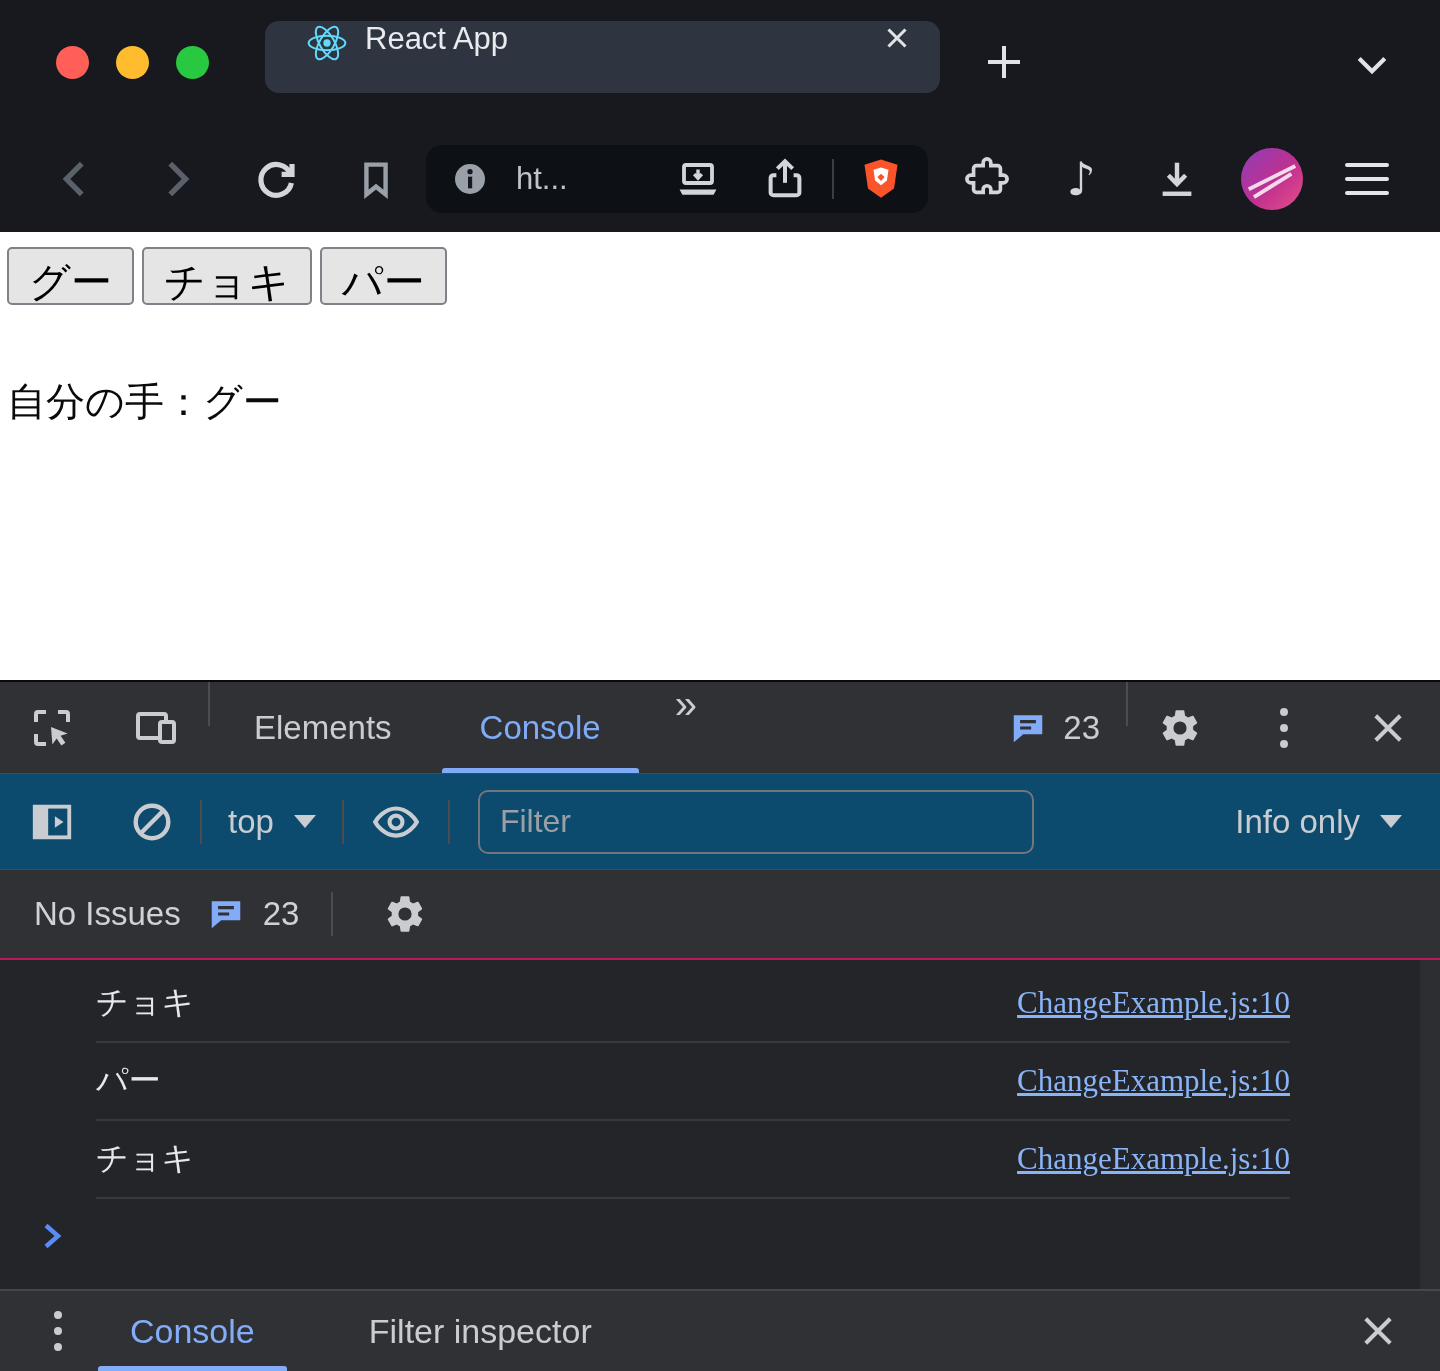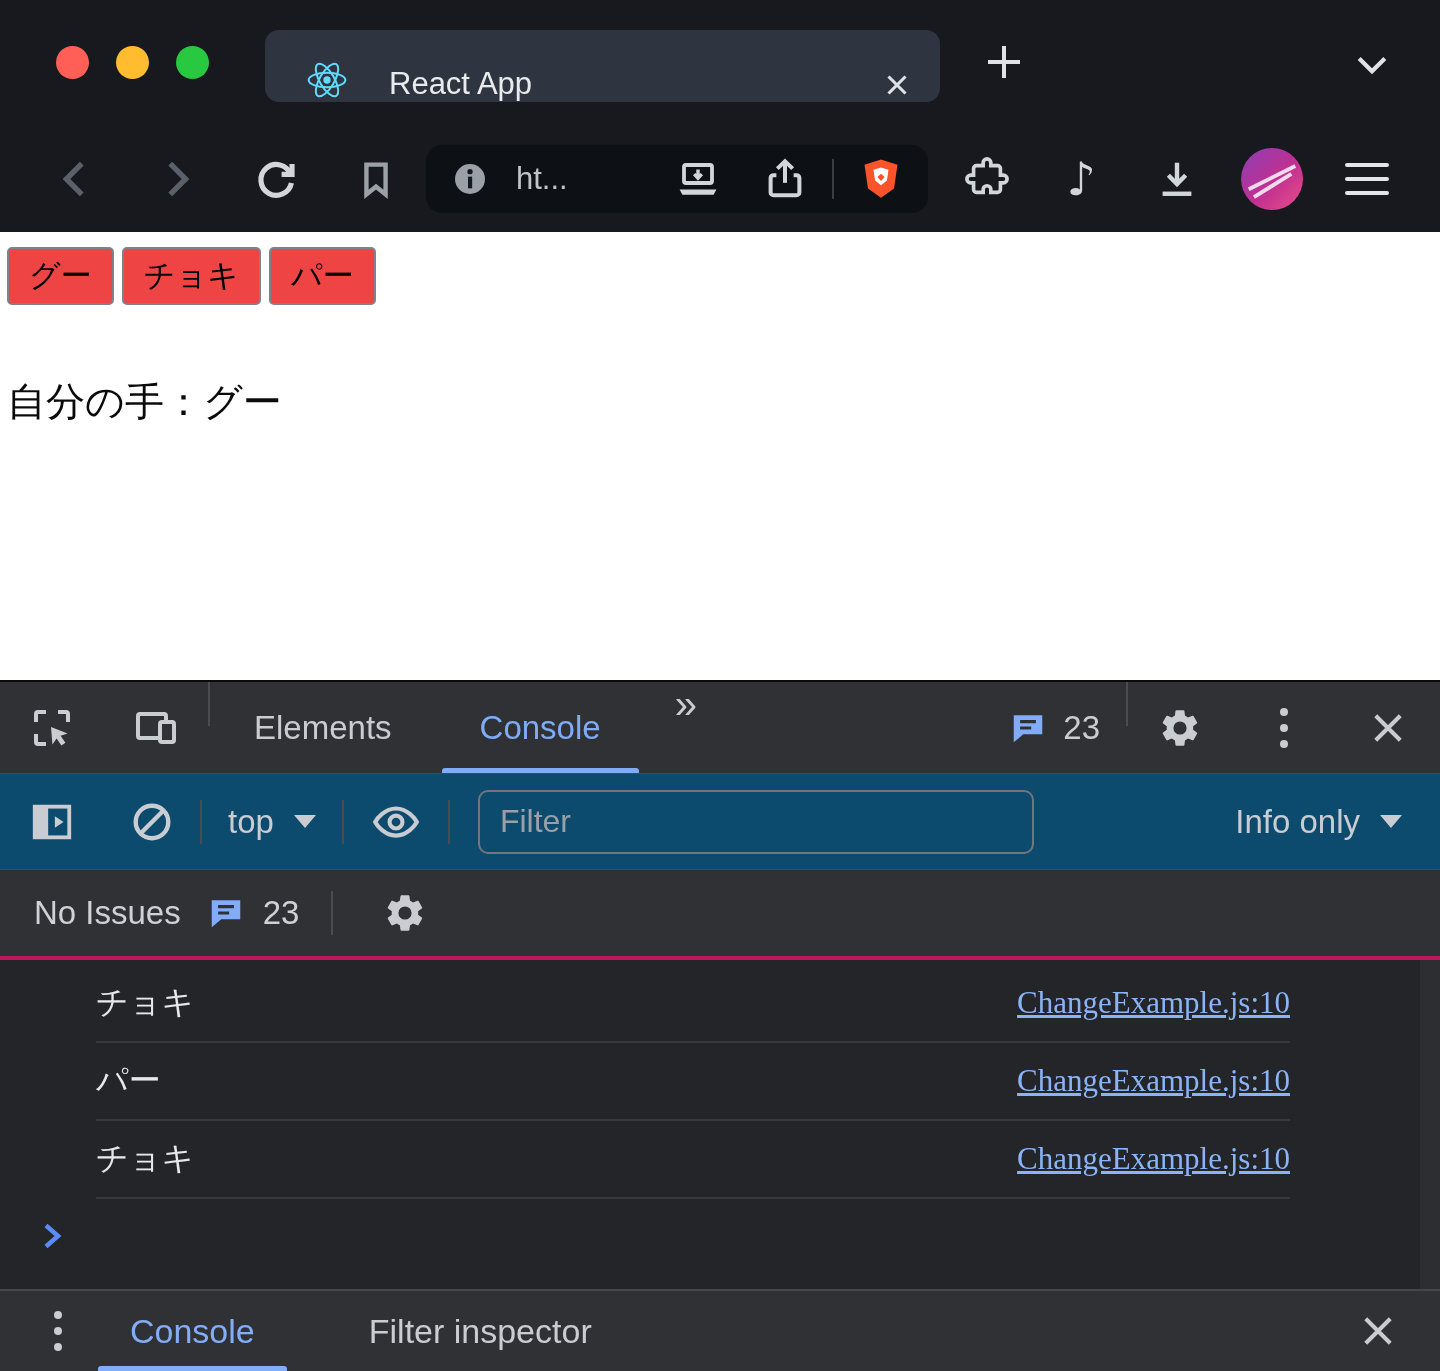--- a/index.html
+++ b/index.html
@@ -5,22 +5,22 @@
   *{margin:0;padding:0;box-sizing:border-box}
   html,body{width:1440px;height:1371px;overflow:hidden;background:#fff;
     font-family:"Liberation Sans","DejaVu Sans",sans-serif}
   svg{display:block}
 
   
   .titlebar{height:125px;background:#17191e;position:relative;display:flex;align-items:center}
   .traffic{display:flex;gap:27px;margin-left:56px}
   .light{width:33px;height:33px;border-radius:50%}
   .light.red{background:#ff5f57}.light.yellow{background:#febc2e}.light.green{background:#28c840}
-  .tab{position:absolute;left:265px;top:30px;width:675px;height:72px;background:#2e3540;
-    border-radius:14px;display:flex;align-items:flex-end;padding:0 26px 0 40px;gap:40px}
+  .tab{position:absolute;left:265px;top:21px;width:675px;height:72px;background:#2e3540;
+    border-radius:14px;display:flex;align-items:flex-start;padding:0 26px 0 40px;gap:16px}
   .tab-title{color:#e9ebee;font-size:31px;flex:1}
   .icon-btn{display:flex;align-items:center;justify-content:center;cursor:default}
   .newtab{position:absolute;left:980px;top:38px}
   .tab-list-chevron{position:absolute;right:46px;top:42px}
 
   
   .navbar{height:107px;background:#17191e;display:flex;align-items:center;padding:0 26px}
   .nav-btn{width:100px;height:96px;display:flex;align-items:center;justify-content:center}
   .url-pill{width:502px;height:68px;background:#0d1014;border-radius:16px;display:flex;
     align-items:center;padding:0 24px}
@@ -32,21 +32,21 @@
   .avatar{width:62px;height:62px;border-radius:50%;
     background:linear-gradient(135deg,#8f3db8 0%,#c0308f 55%,#e94f8a 100%);
     display:flex;align-items:center;justify-content:center;overflow:hidden}
   .hamburger{display:flex;flex-direction:column;gap:10px}
   .hamburger i{display:block;width:44px;height:4px;background:#e2e5e9;border-radius:2px}
   .music-note{font-size:46px;color:#d2d6db;line-height:1;font-family:"DejaVu Sans",sans-serif}
 
   
   .page{height:448px;background:#fff;padding:15px 0 0 7px}
   .btn-row{display:flex;gap:8px}
-  .jp-button{font-family:inherit;font-size:31px;color:#000;background:#ef4444;
+  .jp-button{font-family:inherit;font-size:41px;color:#000;background:#e5e5e5;
     border:2px solid #7f8288;border-radius:5px;padding:6px 20px;height:58px;cursor:pointer}
   .result-text{margin-top:70px;font-size:39px;color:#0a0a0a;margin-left:0}
 
   
   .devtools{height:691px;border-top:2px solid #0a0a0a;background:#242528;
     display:flex;flex-direction:column;color:#c9ccd1}
   .dt-tabbar{height:92px;background:#303135;border-bottom:1px solid #47484c;
     display:flex;}
   .dt-btn{width:104px;height:100%;display:flex;align-items:center;justify-content:center}
   .vdiv{width:2px;height:44px;background:#4b4c50}
@@ -63,21 +63,21 @@
     display:flex;align-items:center;padding-right:38px}
   .dropdown{display:flex;align-items:center;gap:20px;font-size:33px;color:#c9ccd1;padding:0 26px}
   .caret{width:0;height:0;border-left:11px solid transparent;border-right:11px solid transparent;
     border-top:13px solid #c9ccd1}
   .filter-input{width:556px;height:64px;background:transparent;border:2px solid #73767c;
     border-radius:10px;color:#e4e6ea;font-size:32px;padding:0 20px;outline:none;margin-left:28px;
     font-family:inherit}
   .filter-input::placeholder{color:#9aa0a6}
   .info-only{margin-left:auto;padding-right:0}
 
-  .dt-issuesbar{height:90px;background:#303135;border-bottom:4px solid #be185d;
+  .dt-issuesbar{height:90px;background:#303135;border-bottom:2px solid #be185d;
     display:flex;align-items:center;padding-left:34px;font-size:33px;color:#ced1d6}
   .issues-count{display:flex;align-items:center;gap:18px;margin-left:26px}
   .dt-issuesbar .vdiv{margin:0 32px}
 
   .dt-messages{flex:1;position:relative;background:#242528;padding-top:5px}
   .console-row{height:78px;margin:0 150px 0 96px;border-bottom:2px solid #38393d;
     display:flex;align-items:center;justify-content:space-between}
   .msg-text{font-size:32px;color:#e6e8eb}
   .msg-link{font-family:Liberation Serif, serif;font-size:31px;
     color:#8ab4f8;text-decoration:underline;cursor:pointer}

